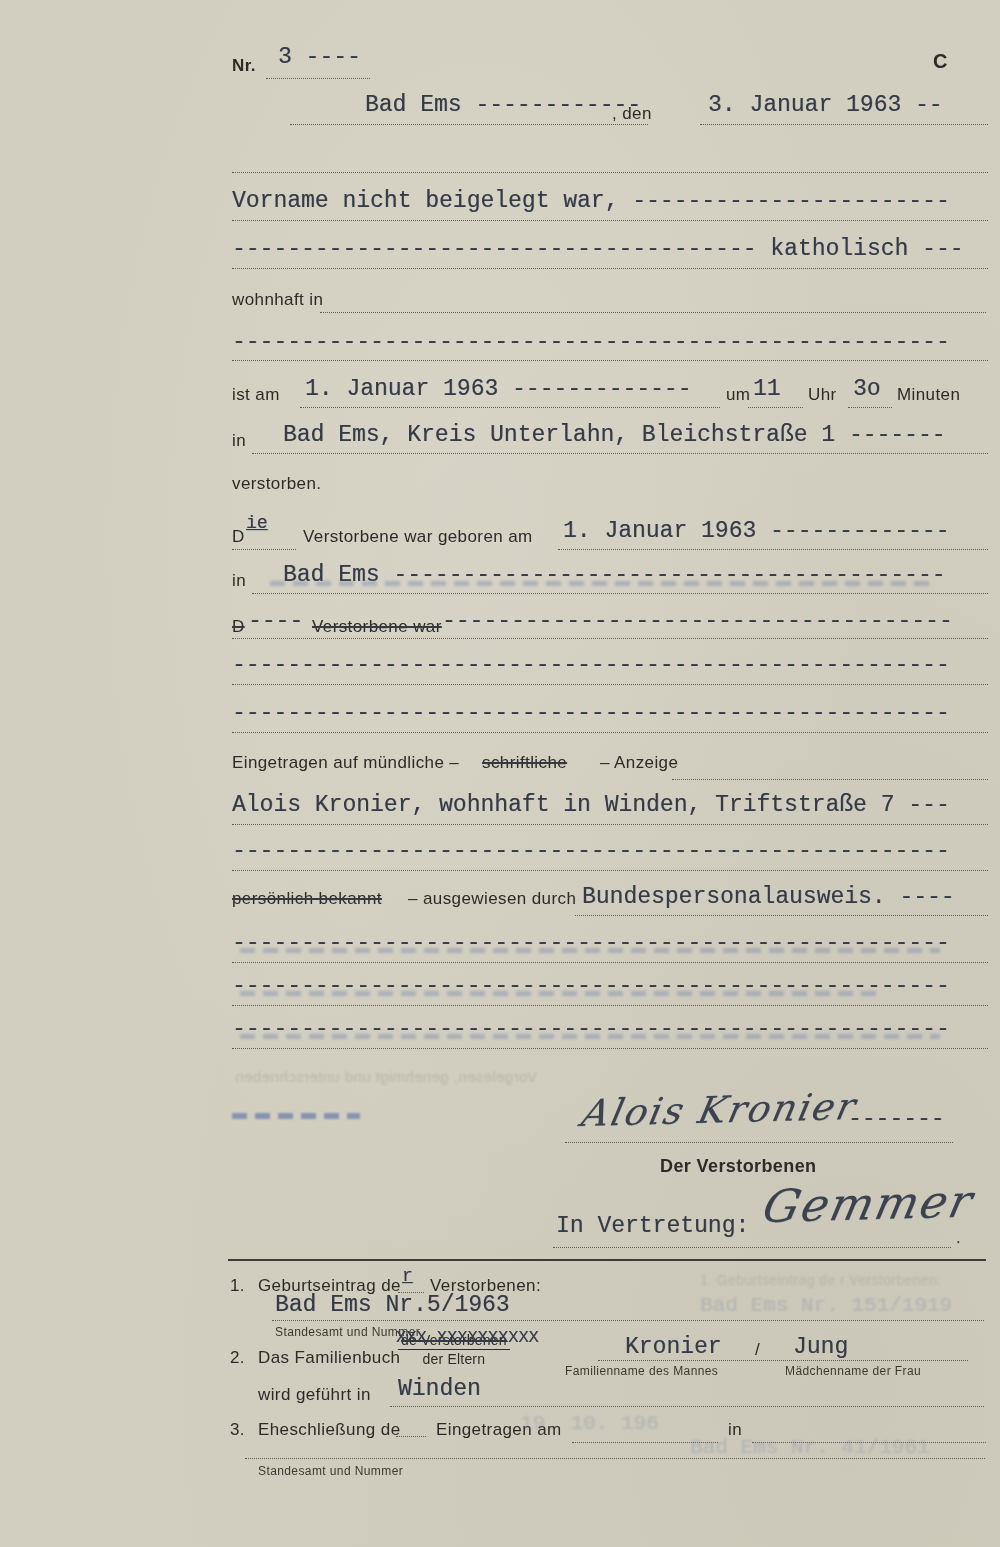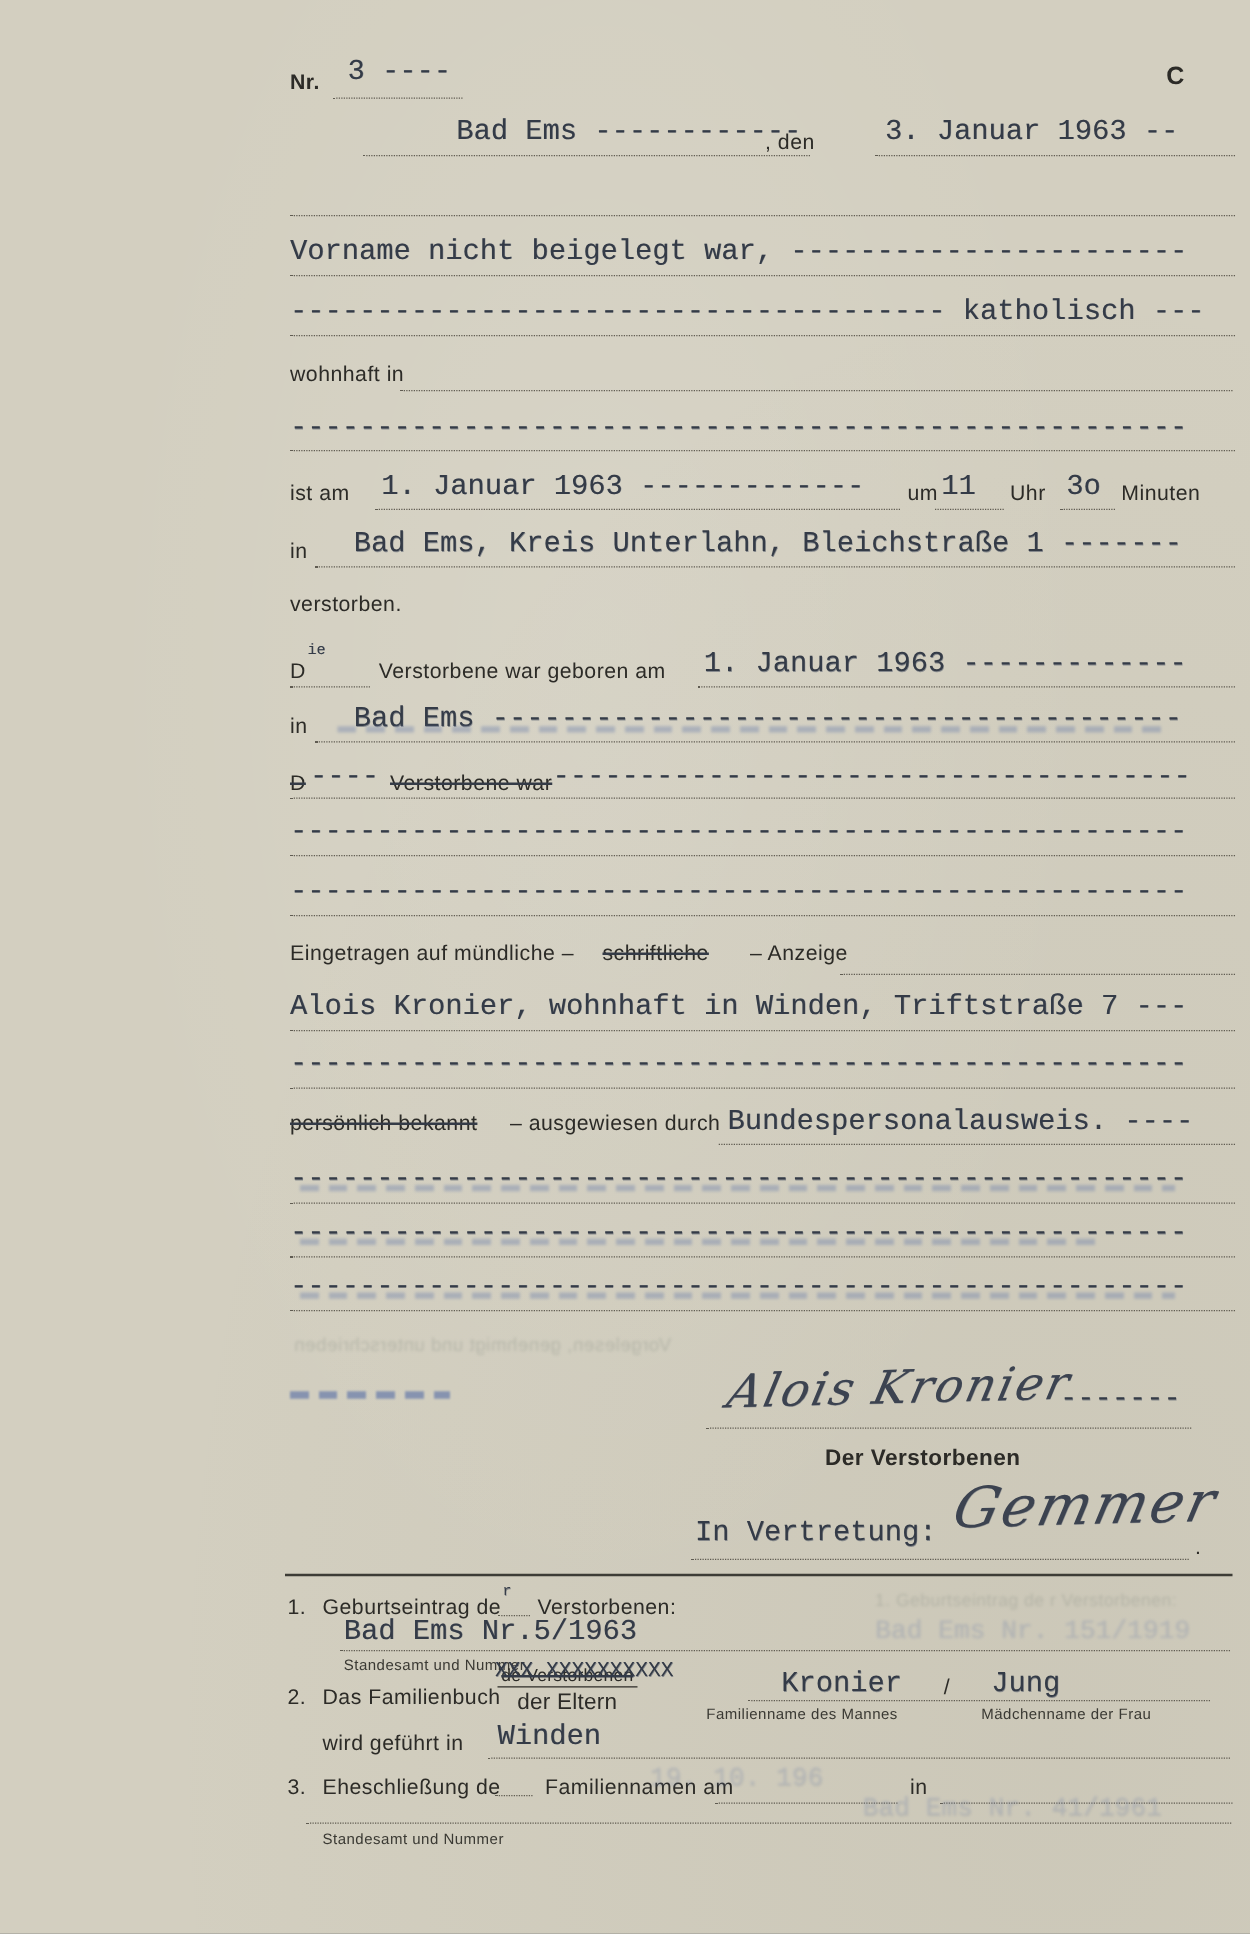--- a/index.html
+++ b/index.html
@@ -14,42 +14,42 @@
   }
   .t{position:absolute;white-space:nowrap;}
   .printed{font-size:17px;color:#2c2b27;letter-spacing:.4px;}
   .printed.bold{font-weight:bold;}
   .small{font-size:12px;color:#3a3933;letter-spacing:.4px;}
   .mono{
     font-family:"Liberation Mono","DejaVu Sans Mono",monospace;
     font-size:23px;color:#343b47;letter-spacing:0;
     text-shadow:.4px .4px 0 rgba(45,55,80,.45);
   }
-  .mono.sup{font-size:12px;}
+  .mono.sup{font-size:18px;text-decoration:underline;}
   .dl{position:absolute;height:0;border-bottom:1px dotted rgba(75,72,62,.85);}
   .rule{position:absolute;height:2px;background:#3d3c36;}
   .struck{text-decoration:line-through;text-decoration-thickness:2px;text-decoration-color:#343b47;}
   .handwriting{
     font-family:"DejaVu Serif",serif;font-style:italic;color:#3c4350;
     transform:skewX(-14deg) rotate(-1.5deg);transform-origin:left bottom;
     letter-spacing:2px;text-shadow:.4px .4px .5px rgba(50,60,85,.4);
   }
   
   .bleed{filter:blur(1.1px);opacity:.38;color:#8d9288;}
   .bleed.mirror{transform:scaleX(-1);}
   .bleed.blue{color:#7787ad;opacity:.30;}
   .bleedline{
     position:absolute;height:5px;filter:blur(1.4px);opacity:.40;
     background:repeating-linear-gradient(90deg, #6d80ab 0 15px, rgba(0,0,0,0) 15px 23px);
   }
   .bleedline.strong{opacity:.75;filter:blur(.8px);height:6px;}
   .fraction{position:absolute;text-align:center;}
   .frac-top{position:relative;font-size:14px;letter-spacing:.2px;padding:0 3px 1px 3px;border-bottom:1.5px solid #2c2b27;}
   .frac-top .xover{position:absolute;left:-2px;top:-4px;font-size:17px;white-space:nowrap;}
-  .frac-bottom{font-size:18px;letter-spacing:.2px;padding-top:1px;}
+  .frac-bottom{font-size:14px;letter-spacing:.2px;padding-top:1px;}
   .dotgap{display:inline-block;border-bottom:1px dotted rgba(75,72,62,.85);height:14px;}
 </style>
 </head>
 <body>
 
 <div class="page">
 
   <div class="t mono" style="left:278px;top:44px">3 ----</div>
   <div class="t printed bold" style="left:232px;top:56px">Nr.</div>
   <div class="dl" style="left:266px;top:78px;width:104px"></div>
@@ -186,21 +186,21 @@
   <div class="dl" style="left:598px;top:1360px;width:370px"></div>
   <div class="t small" style="left:565px;top:1364px">Familienname des Mannes</div>
   <div class="t small" style="left:785px;top:1364px">Mädchenname der Frau</div>
   <div class="t printed" style="left:258px;top:1385px">wird geführt in</div>
   <div class="t mono" style="left:398px;top:1376px">Winden</div>
   <div class="dl" style="left:390px;top:1406px;width:594px"></div>
 
   <div class="t printed" style="left:230px;top:1420px">3.</div>
   <div class="t printed" style="left:258px;top:1420px">Eheschließung de</div>
   <div class="dotgap" style="position:absolute;left:396px;top:1422px;width:30px"></div>
-  <div class="t printed" style="left:436px;top:1420px">Familiennamen am</div>
+  <div class="t printed" style="left:436px;top:1420px">Eingetragen am</div>
   <div class="t mono bleed blue" style="left:520px;top:1412px;font-size:21px">19. 10. 196</div>
   <div class="dl" style="left:572px;top:1442px;width:146px"></div>
   <div class="t printed" style="left:728px;top:1420px">in</div>
   <div class="dl" style="left:752px;top:1442px;width:234px"></div>
   <div class="t mono bleed blue" style="left:690px;top:1436px;font-size:21px">Bad Ems Nr. 41/1961</div>
   <div class="dl" style="left:245px;top:1458px;width:740px"></div>
   <div class="t small" style="left:258px;top:1464px">Standesamt und Nummer</div>
 
 </div>
 

